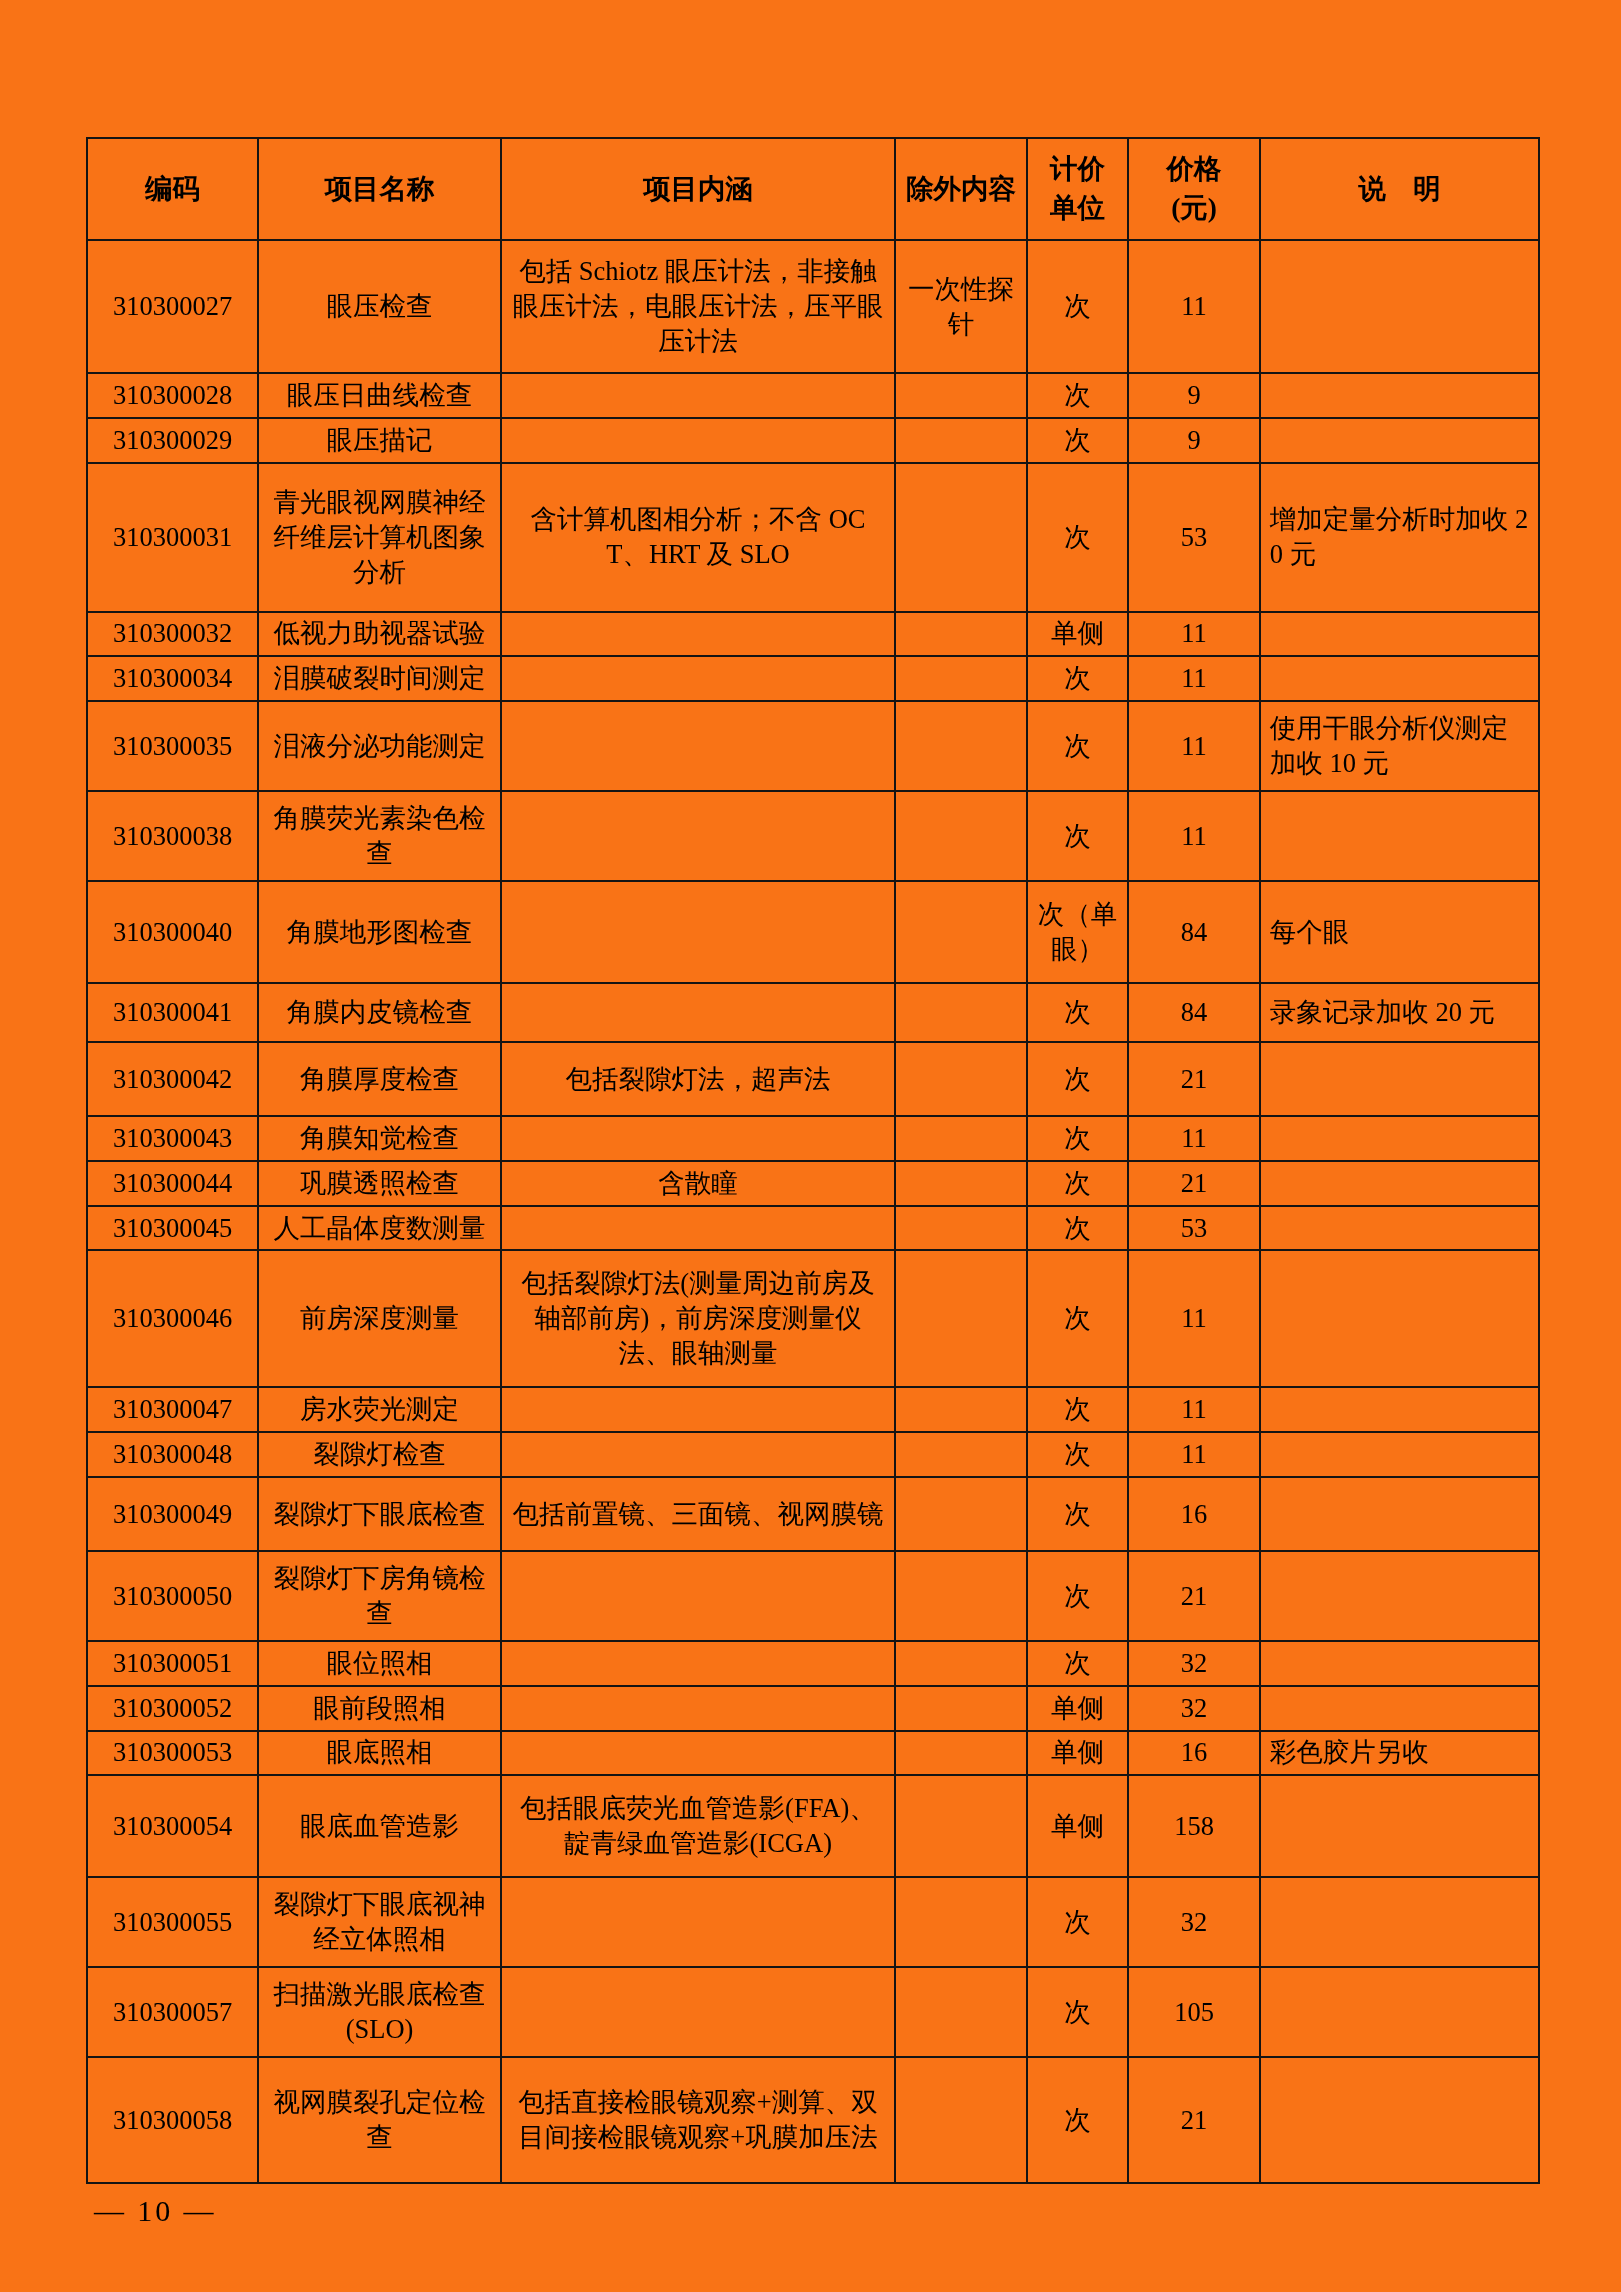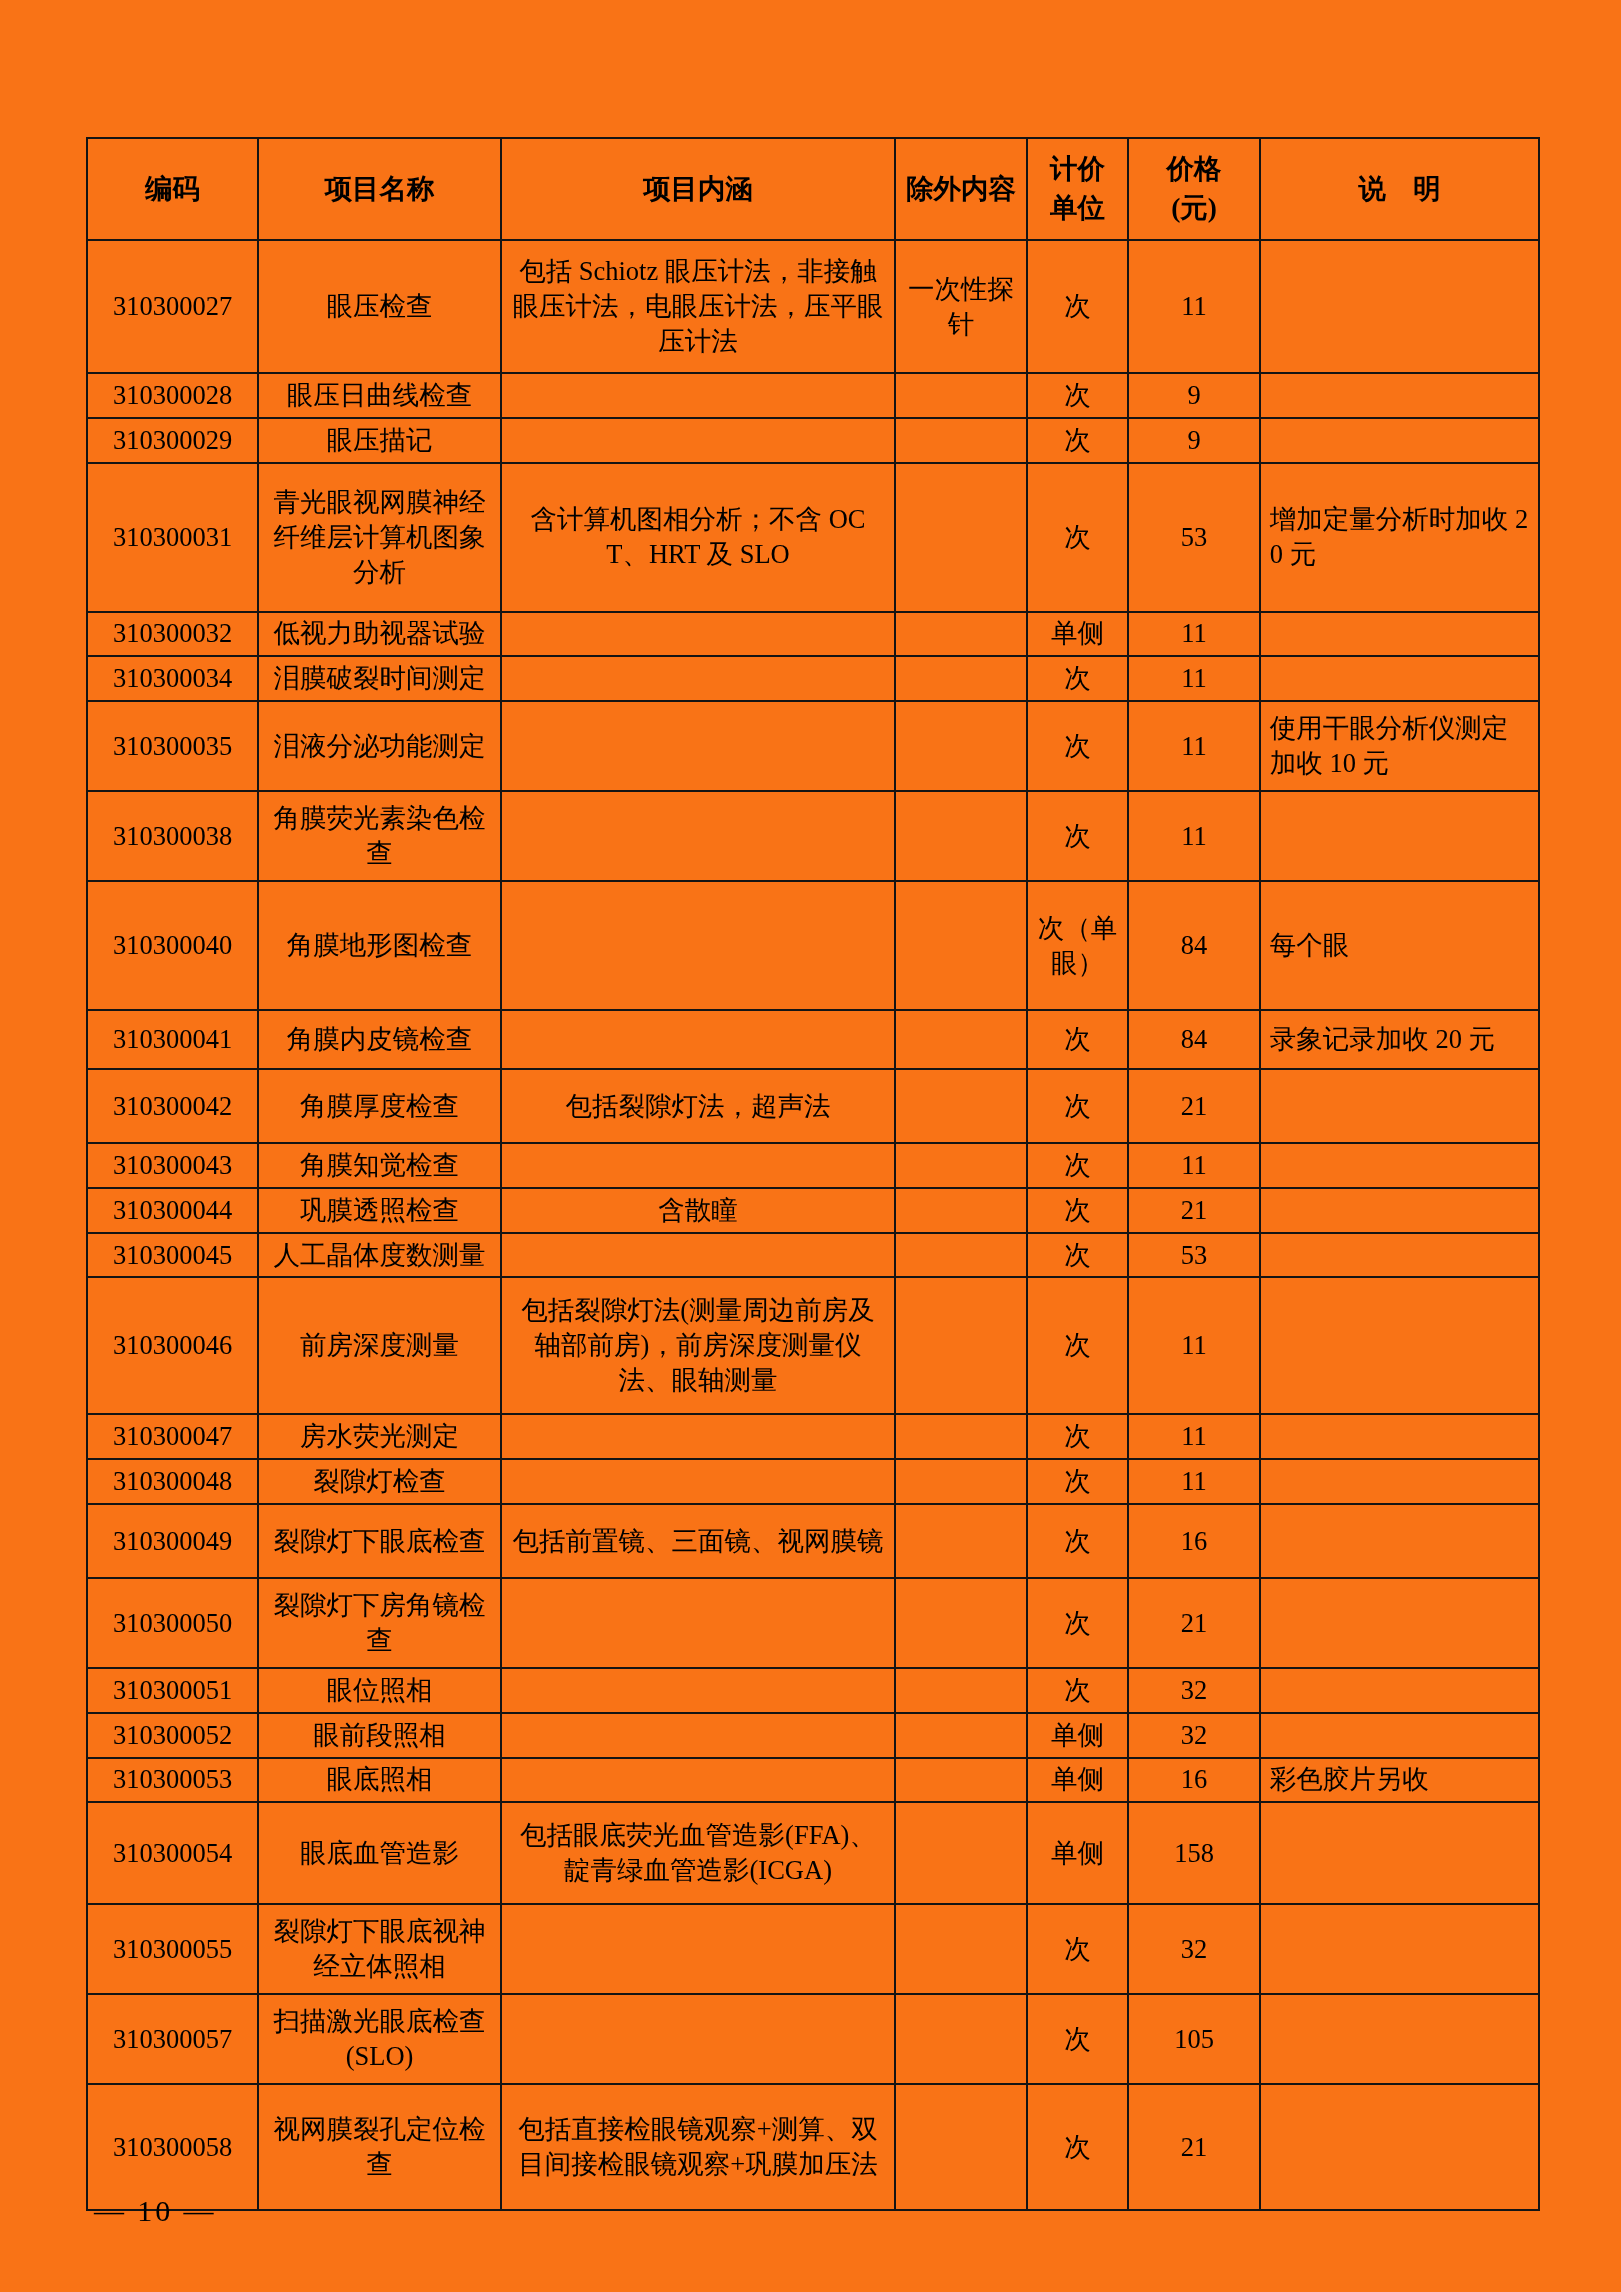--- a/index.html
+++ b/index.html
@@ -53,21 +53,21 @@
   .c-unit  { text-align: center; padding-left: 2.9px; padding-right: 2.9px; }
   .c-price { text-align: center; }
   .c-note  { text-align: left; }
 
   
   .price-table tbody tr { height: 39px; }
   .price-table tbody tr:nth-child(1)  { height: 133px; }
   .price-table tbody tr:nth-child(4)  { height: 149px; }
   .price-table tbody tr:nth-child(7)  { height: 90px; }
   .price-table tbody tr:nth-child(8)  { height: 90px; }
-  .price-table tbody tr:nth-child(9)  { height: 129px; }
+  .price-table tbody tr:nth-child(9)  { height: 102px; }
   .price-table tbody tr:nth-child(10) { height: 59px; }
   .price-table tbody tr:nth-child(11) { height: 74px; padding-left: 8px; }
   .price-table tbody tr:nth-child(15) { height: 137px; }
   .price-table tbody tr:nth-child(18) { height: 74px; }
   .price-table tbody tr:nth-child(19) { height: 90px; }
   .price-table tbody tr:nth-child(23) { height: 102px; }
   .price-table tbody tr:nth-child(24) { height: 90px; }
   .price-table tbody tr:nth-child(25) { height: 90px; }
   .price-table tbody tr:nth-child(26) { height: 126px; }
 

